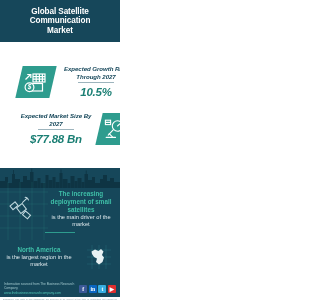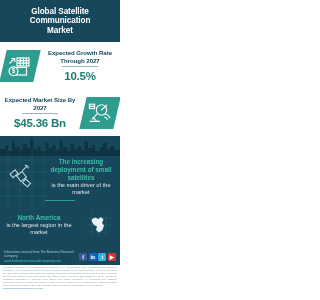--- a/index.html
+++ b/index.html
@@ -24,21 +24,22 @@
     font-weight:bold;
     line-height:9.4px;
     text-align:center;
     letter-spacing:-0.1px;
   }
 
   
   .white-band {
     width:120px;
     background:#ffffff;
-    padding:0;
+    padding:16px;
+    font-style:italic;
   }
   .stat-row {
     display:flex;
     align-items:center;
     width:120px;
     height:47px;
   }
   .stat-row.rev { flex-direction:row-reverse; }
 
   .icon-tile {
@@ -237,21 +238,21 @@
           <path d="M18.6 13.2 q3.2 0.6 4.4 3.6"></path>
           <path d="M17.6 16.0 q2.0 0.4 2.7 2.2"></path>
           <rect x="2.4" y="3.2" width="5.2" height="4.4"></rect>
           <path d="M2.4 5.4 H7.6"></path>
         </g>
       </svg>
     </div>
     <div class="stat-text">
       <div class="stat-label">Expected Market Size By 2027</div>
       <div class="stat-rule"></div>
-      <div class="stat-value">$45.36 Bn</div>
+      <div class="stat-value">$77.88 Bn</div>
     </div>
   </div>
 </div>
 
 <div class="dark-panel">
 
   <svg class="skyline" viewBox="0 0 120 20" preserveAspectRatio="none">
     <rect x="0" y="0" width="120" height="20" fill="#16475A"></rect>
     <g fill="#0E3443">
       <rect x="0" y="13" width="5" height="7"></rect>

